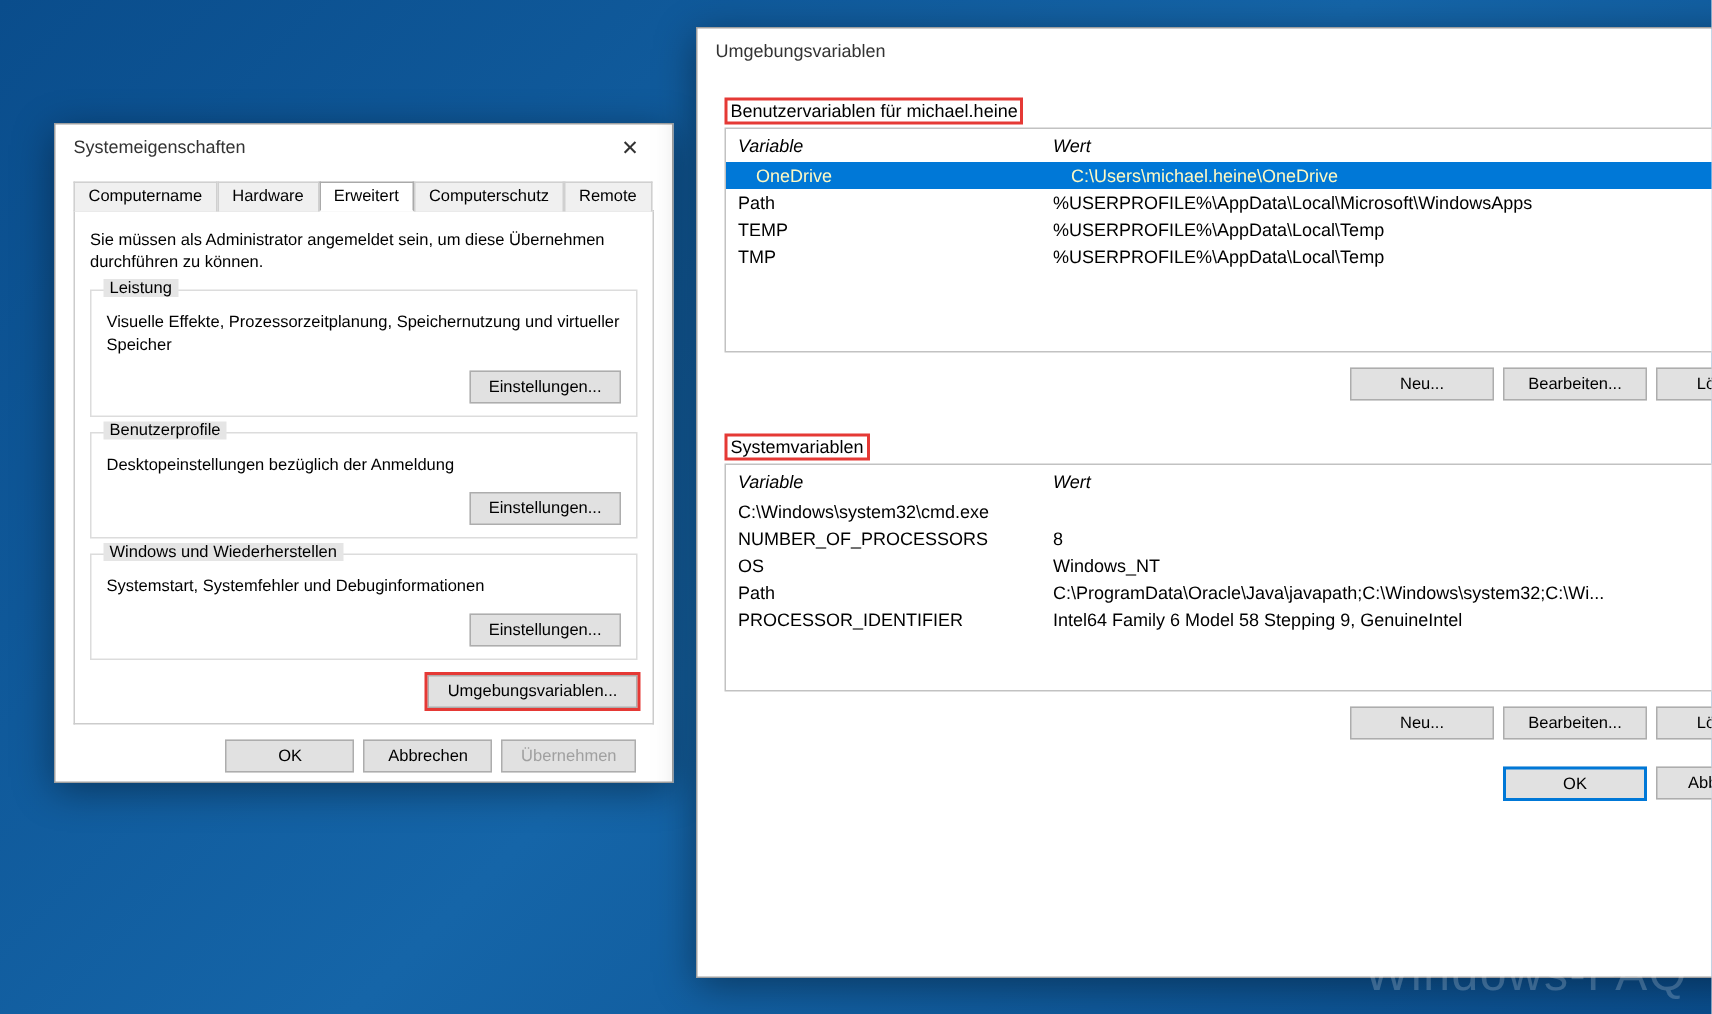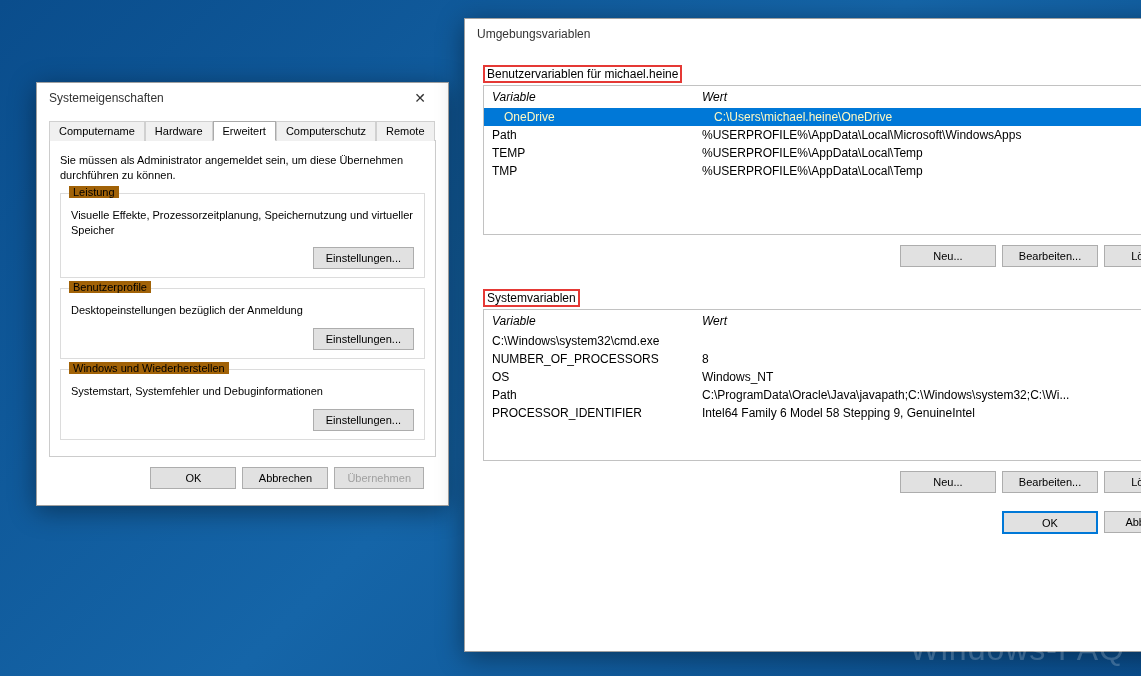--- a/index.html
+++ b/index.html
@@ -43,21 +43,21 @@
   .close-x {
     width: 40px;
     height: 28px;
     display: flex;
     align-items: center;
     justify-content: center;
     font-size: 14px;
     color: #333;
     cursor: pointer;
   }
-  .content { padding: 8px 12px 14px 12px; }
+  .content { padding: 8px 12px 4px 12px; }
 
   
   .tab-strip {
     display: flex;
     border-bottom: 1px solid #ccc;
     margin-bottom: 0;
   }
   .tab {
     padding: 3px 9px;
     font-size: 11px;
@@ -86,21 +86,21 @@
   .group {
     border: 1px solid #dcdcdc;
     margin: 10px 0 6px 0;
     padding: 10px 10px 8px 10px;
     position: relative;
   }
   .group-title {
     position: absolute;
     top: -8px;
     left: 8px;
-    background: #a16207;
+    background: #e5e5e5;
     padding: 0 4px;
     font-size: 11px;
   }
   .group-desc { margin: 4px 0 10px 0; line-height: 1.35; }
 
   
   .btn {
     min-width: 86px;
     height: 22px;
     padding: 0 12px;
@@ -216,20 +216,23 @@
       </div>
 
       <div class="group">
         <div class="group-title">Windows und Wiederherstellen</div>
         <div class="group-desc">Systemstart, Systemfehler und Debuginformationen</div>
         <div class="row-right">
           <button class="btn">Einstellungen...</button>
         </div>
       </div>
 
+      <div class="row-right" style="margin-top:10px;">
+        <button class="btn hl" style="min-width:140px;">Umgebungsvariablen...</button>
+      </div>
     </div>
 
     <div class="dlg-buttons">
       <button class="btn">OK</button>
       <button class="btn">Abbrechen</button>
       <button class="btn" disabled="">Übernehmen</button>
     </div>
   </div>
 </div>
 

